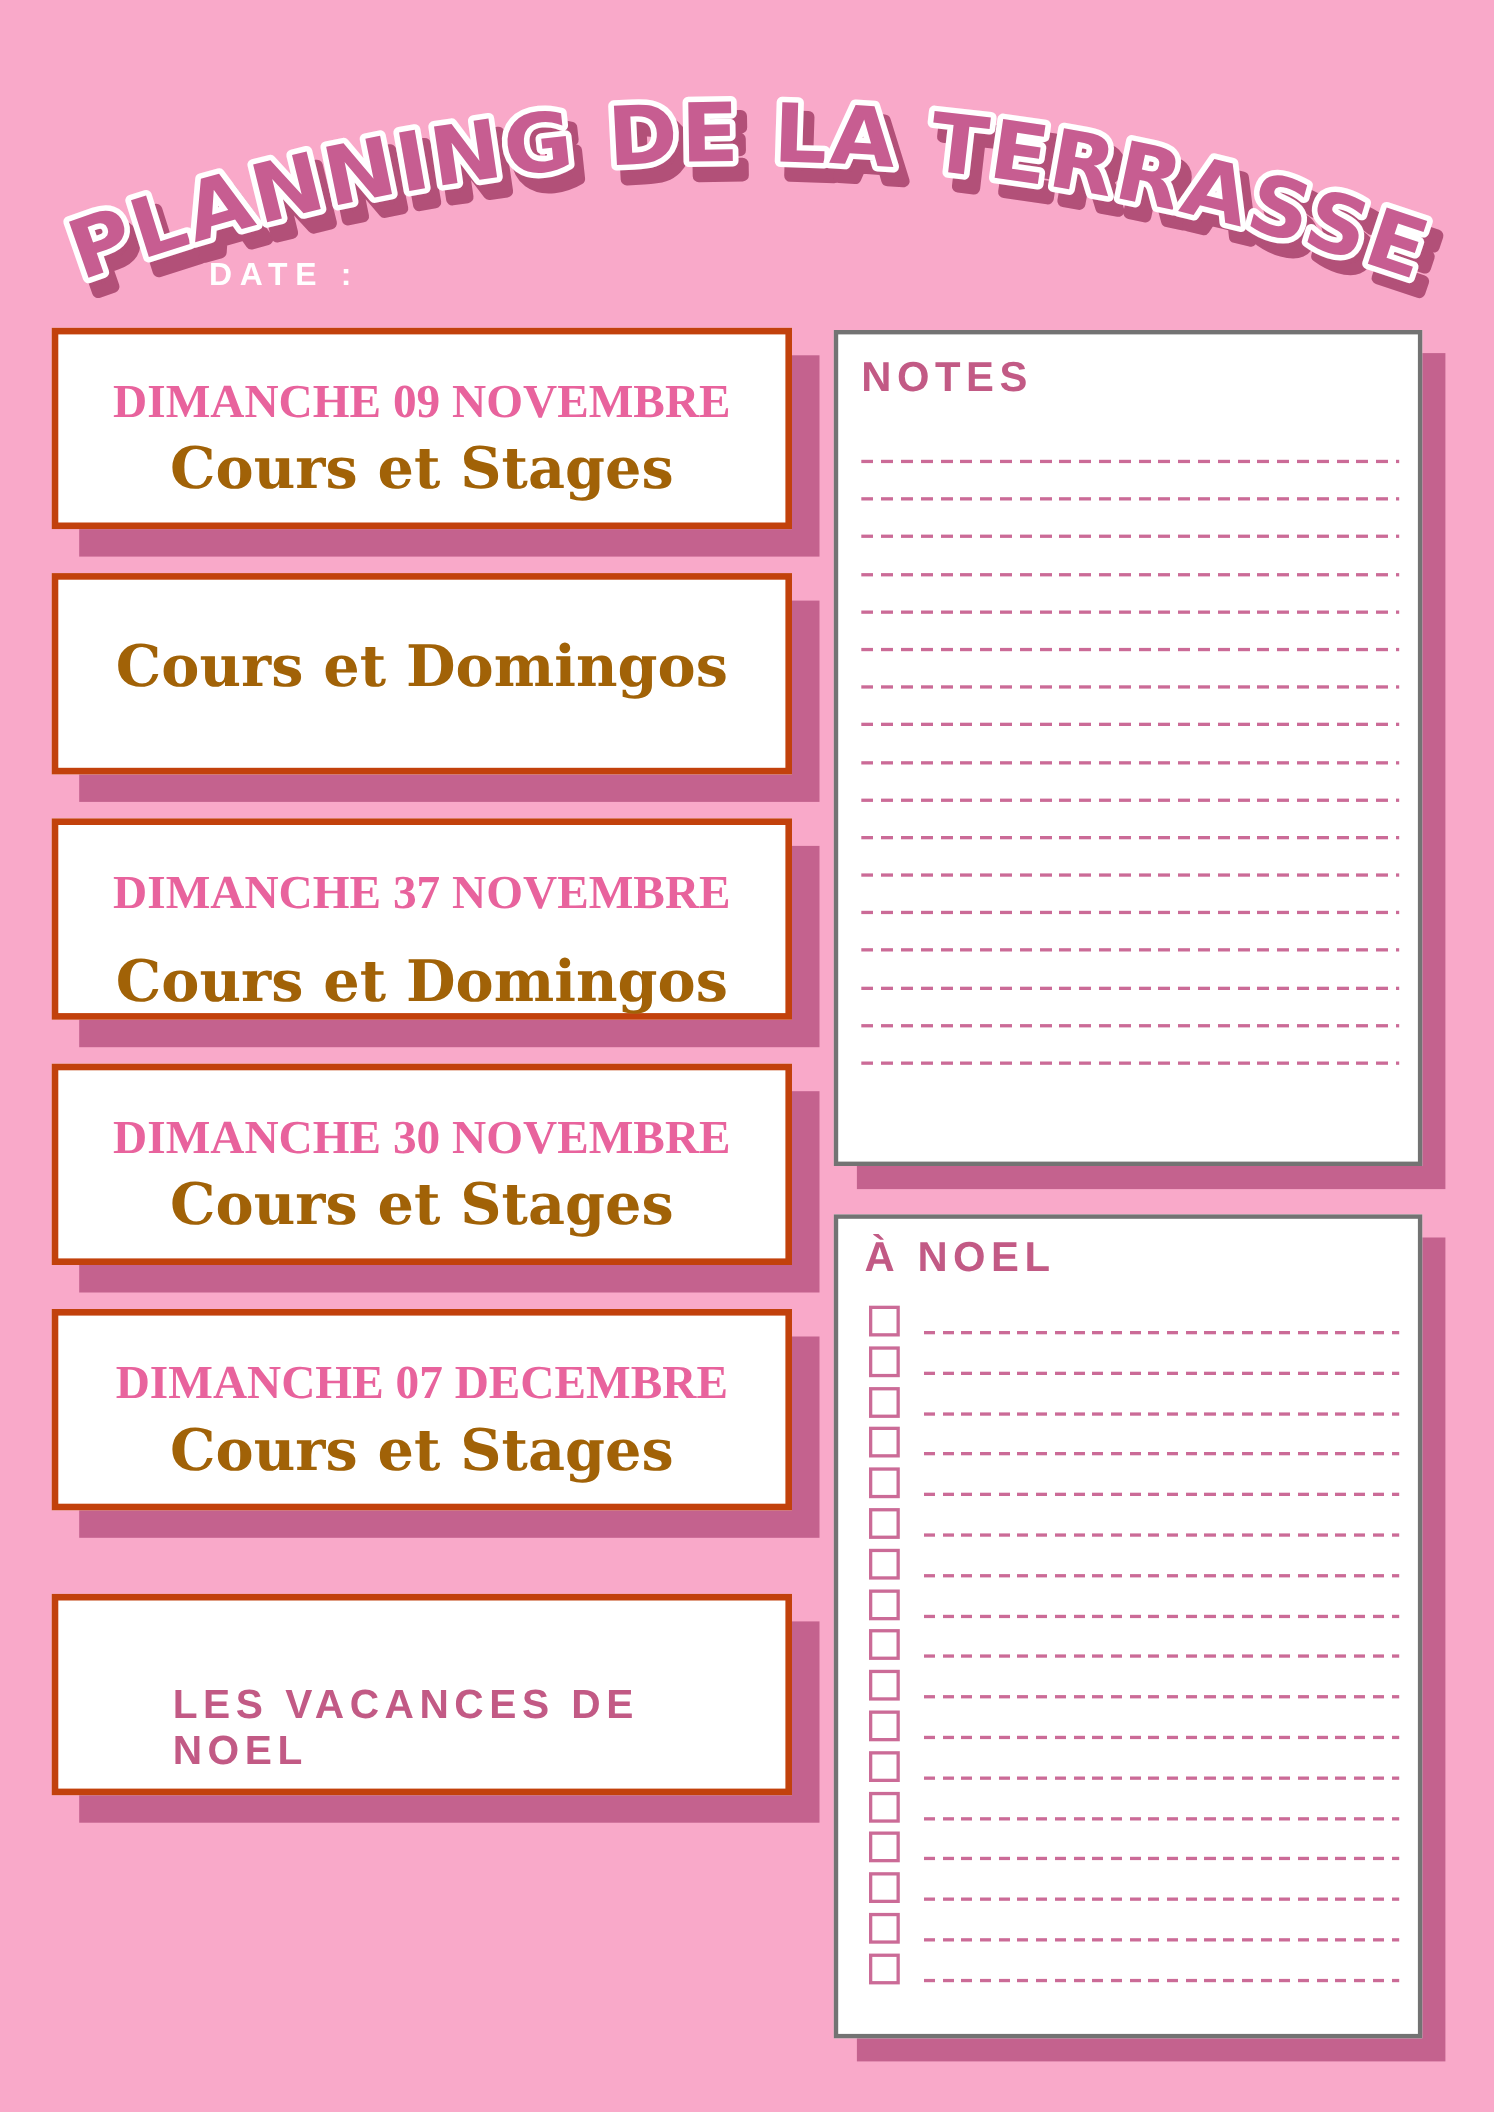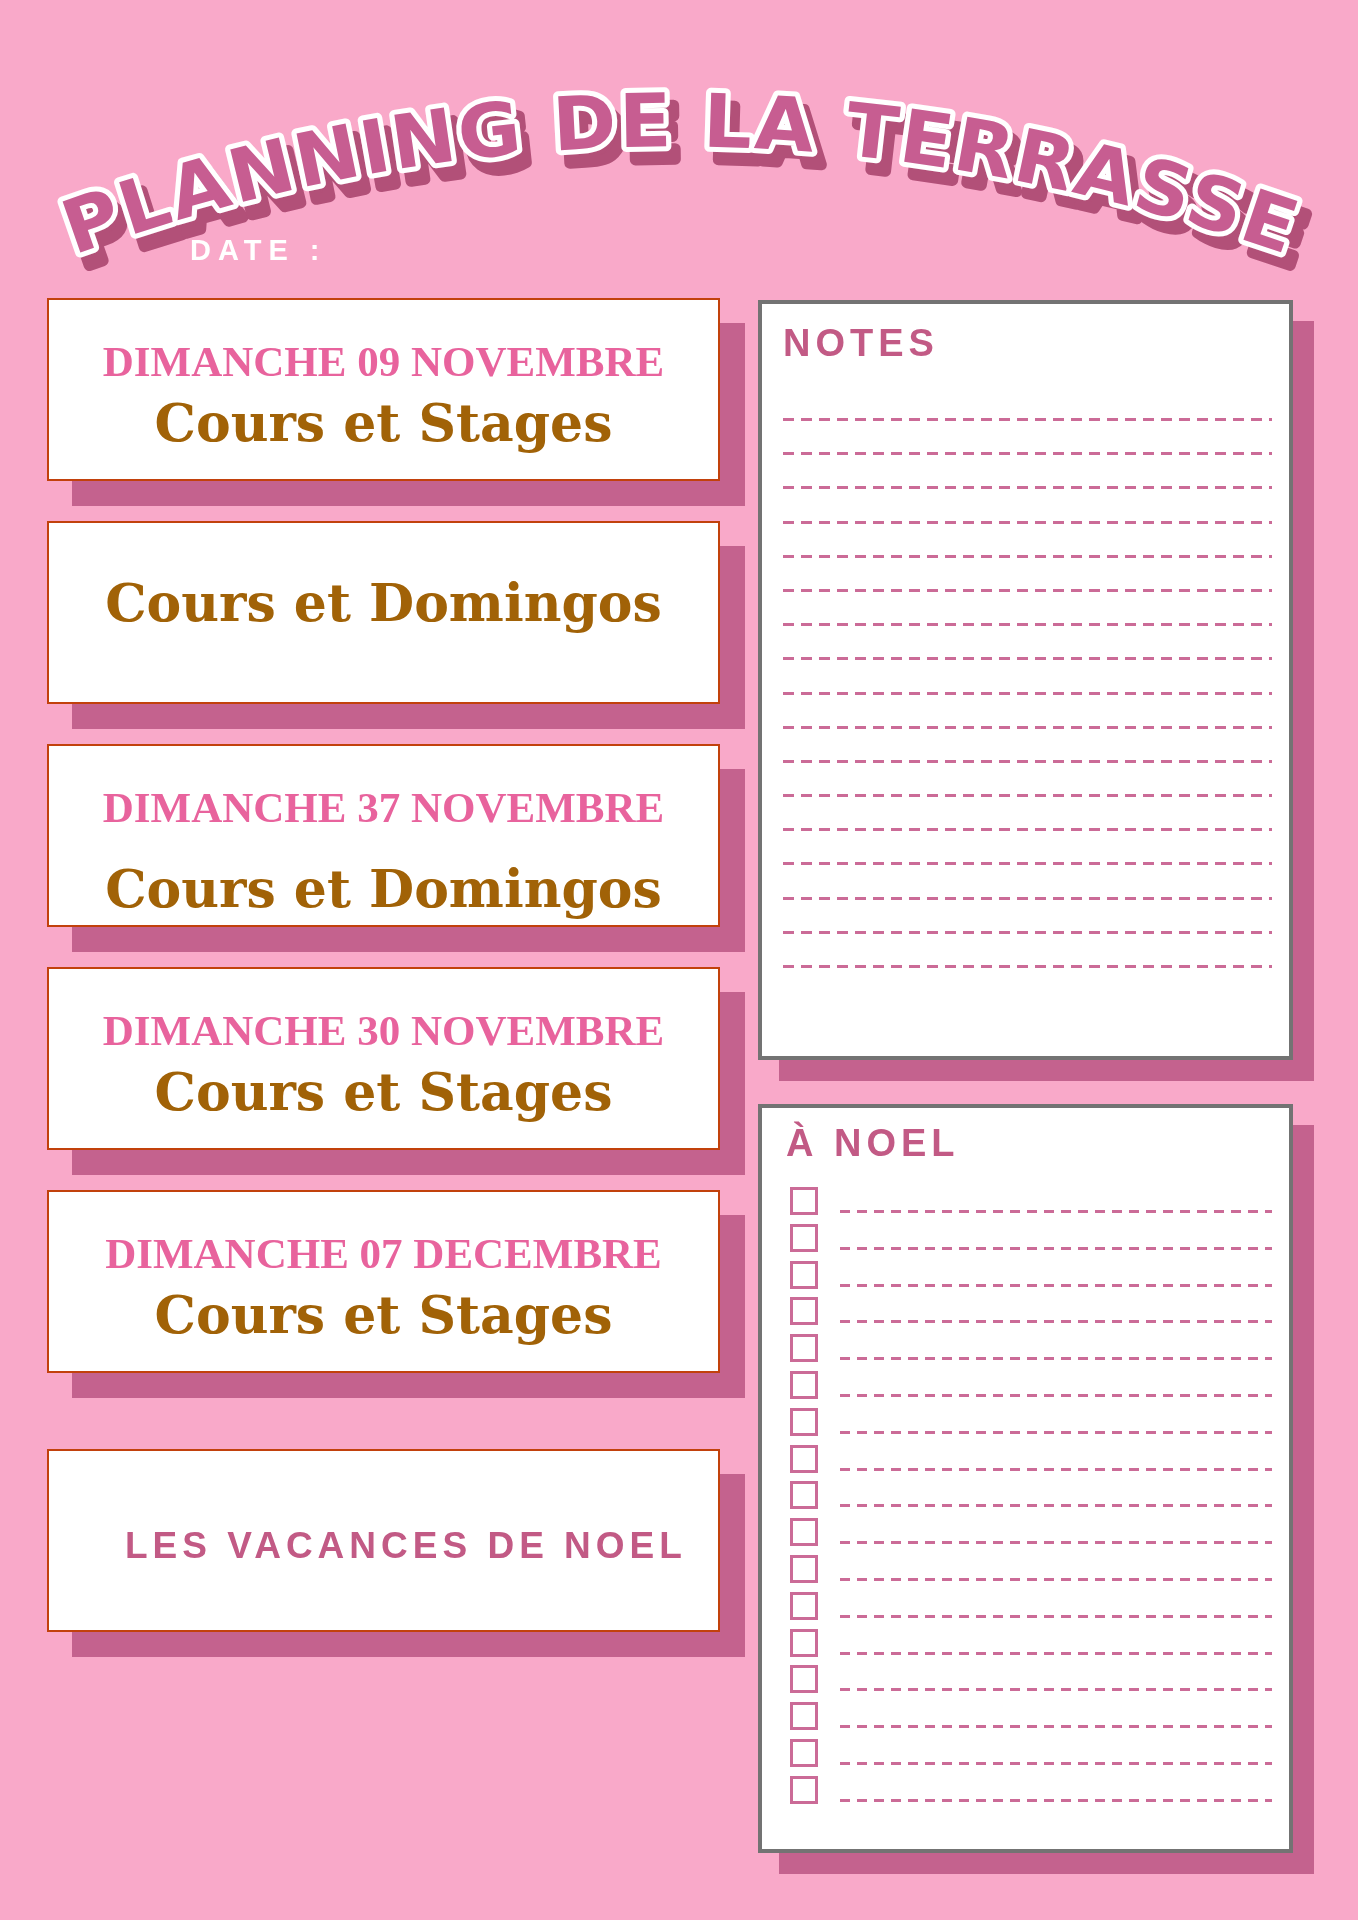--- a/index.html
+++ b/index.html
@@ -33,21 +33,21 @@
 
   
   .cards{
     position:absolute;left:47px;top:298px;width:673px;
     display:flex;flex-direction:column;gap:40px;
   }
   .card{
     box-sizing:border-box;
     height:183px;width:673px;
     background:#ffffff;
-    border:2px solid #c2410c;
+    border:6px solid #c2410c;
     box-shadow:25px 25px 0 0 #c4628e;
     text-align:center;
     padding-top:40px;
   }
   .card-date{
     margin:0;
     font-family:"Liberation Serif", serif;
     font-weight:bold;
     font-size:43px;
     line-height:1;
@@ -57,21 +57,21 @@
     margin-top:14px;
     font-family:"DejaVu Serif", serif;
     font-weight:bold;
     font-size:52px;
     line-height:1;
     color:#a16207;
   }
   .card:nth-child(3) .card-event{margin-top:34px;}
   .card.vacation{margin-top:36px;padding-top:74px;text-align:left;}
   .vacation-label{
-    padding-left:76px;
+    padding-left:104px;
     color:#c25a85;font-weight:bold;font-size:37px;letter-spacing:5px;
   }
 
   
   .panel{
     position:absolute;left:758px;width:535px;
     box-sizing:border-box;
     background:#ffffff;
     border:4px solid #737373;
     box-shadow:21px 21px 0 0 #c4628e;

